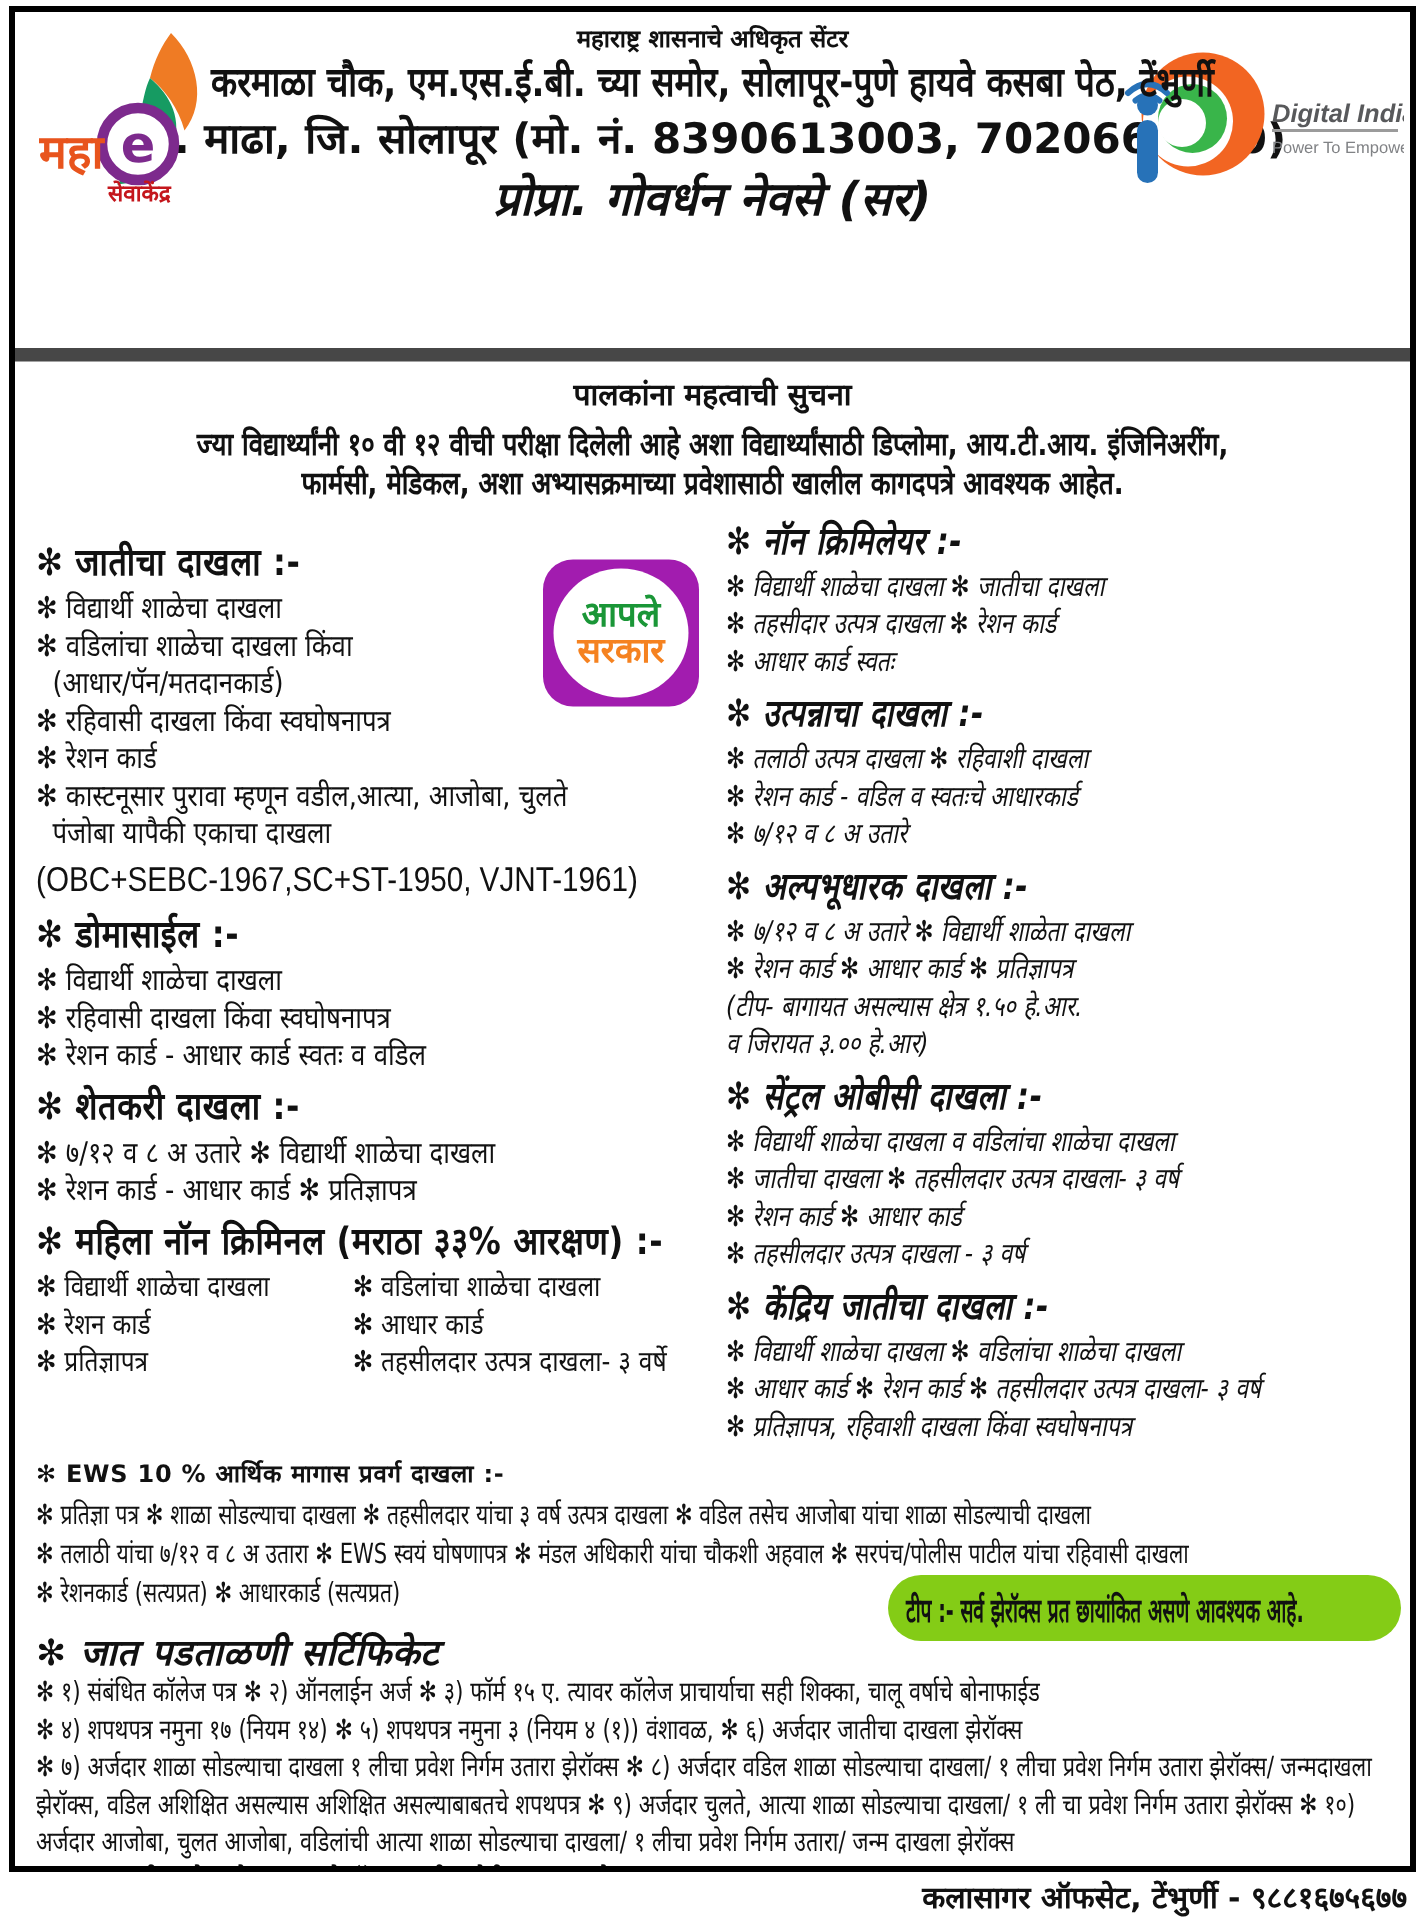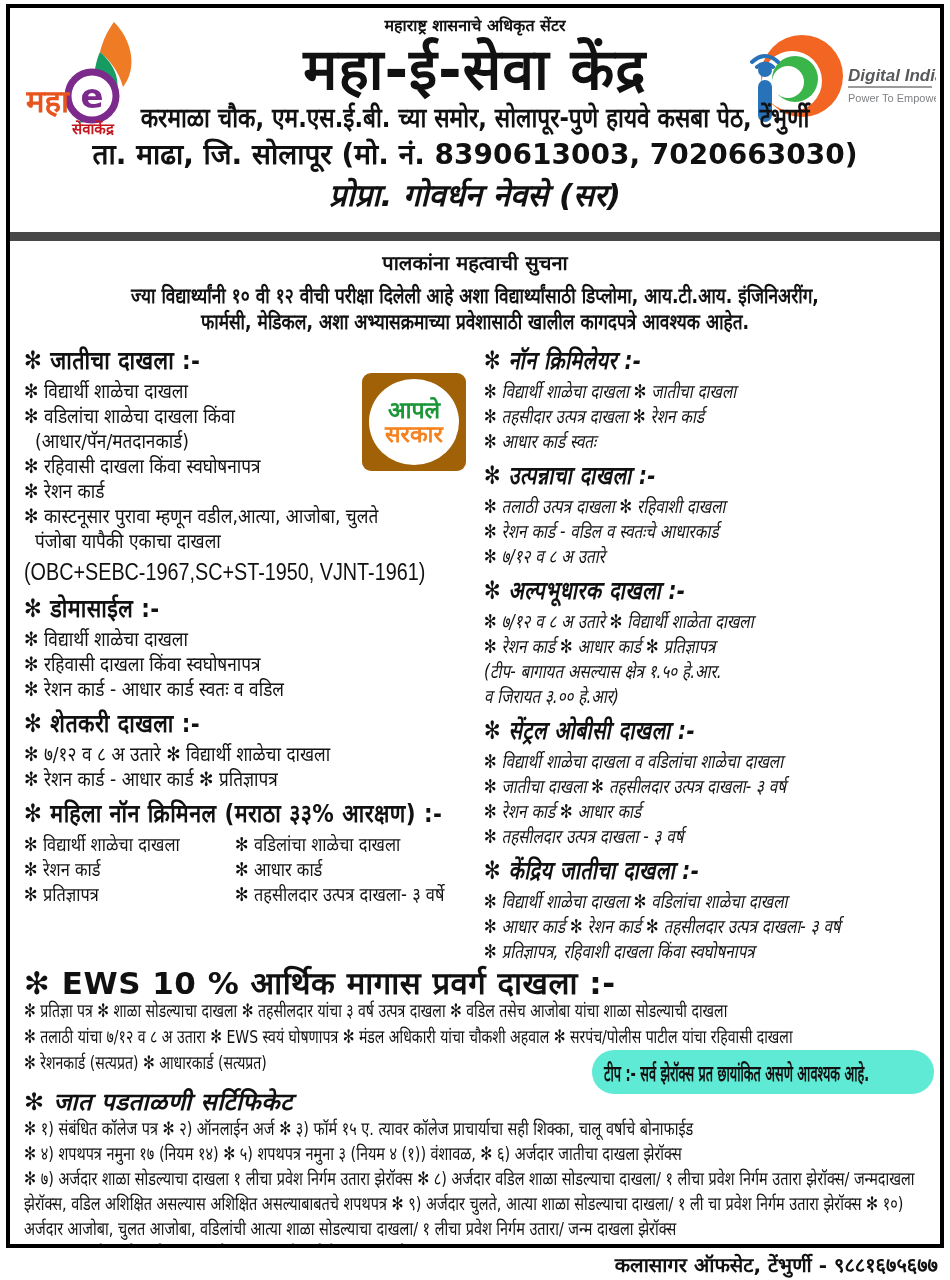--- a/index.html
+++ b/index.html
@@ -20,39 +20,39 @@
   .addr2 { font-size:28px; font-weight:bold; line-height:38px; white-space:nowrap; }
   .proprietor { font-size:31px; font-weight:bold; line-height:42px; white-space:nowrap;font-style:italic; }
   .logo-left { position:absolute; left:16px; top:12px; width:150px; height:118px; }
   .logo-right { position:absolute; right:4px; top:24px; width:206px; height:100px; }
   .divider { height:9px; background:#474747; }
   
   .content { position:relative; padding:2px 14px 0 14px; }
   .notice-title { text-align:center; font-size:20px; font-weight:bold; line-height:40px; }
   .intro-line { text-align:center; font-size:21px; font-weight:bold; line-height:26px; white-space:nowrap; transform:scaleX(.82); transform-origin:50% 50%; }
   .columns { display:flex; margin-top:4px; }
-  .col-left { width:51%; }
+  .col-left { width:51%;margin-top:14px; }
   .col-right { width:49%;font-style:italic; }
   .squeeze-left  { width:116%; transform:scaleX(.86); transform-origin:0 0; }
   .squeeze-right { width:125%; transform:scaleX(.80); transform-origin:0 0; }
   .sec-h { font-size:25px; font-weight:bold; line-height:26px; margin:9px 0 5px 0; white-space:nowrap; letter-spacing:.5px; }
   .doc-item { font-size:20px; line-height:25px; white-space:pre; }
   .col-right .doc-item { font-size:19px; }
   .obc-note { font-family:"Liberation Sans", sans-serif; font-size:23px; line-height:30px; white-space:nowrap; margin-top:3px; }
   .two-col-row { display:grid; grid-template-columns:46% 54%; }
   .two-col-row span { font-size:19px; line-height:25px; white-space:pre; }
-  .aaple-logo { position:absolute; left:352px; top:132px; width:104px; height:98px; background:#a16207; border-radius:9px; display:flex; align-items:center; justify-content:center; }
+  .aaple-logo { position:absolute; left:352px; top:132px; width:104px; height:98px; background:#a21caf; border-radius:20px; display:flex; align-items:center; justify-content:center; }
   .aaple-circle { width:90px; height:86px; background:#fff; border-radius:50%; display:flex; flex-direction:column; align-items:center; justify-content:center; }
   .aaple-l1 { color:#1a9637; font-size:23px; font-weight:bold; line-height:24px; }
   .aaple-l2 { color:#f58220; font-size:23px; font-weight:bold; line-height:24px; }
   
-  .ews-h { font-size:31px; font-weight:bold; line-height:30px; margin-top:4px; white-space:nowrap; letter-spacing:.5px; }
+  .ews-h { font-size:16px; font-weight:bold; line-height:30px; margin-top:4px; white-space:nowrap; letter-spacing:.5px; }
   .wide-line { font-size:18.5px; line-height:26px; white-space:nowrap; transform:scaleX(.76); transform-origin:0 50%; }
   .line3-row { display:flex; align-items:flex-start; justify-content:space-between; margin-top:0; }
-  .note-bubble { background:#5eead4; border-radius:28px; width:342px; height:44px; display:flex; align-items:center; padding:0 12px; flex:none; margin-right:-8px; }
+  .note-bubble { background:#84cc16; border-radius:28px; width:342px; height:44px; display:flex; align-items:center; padding:0 12px; flex:none; margin-right:-8px; }
   .note-bubble-text { font-size:22px; font-weight:bold; white-space:nowrap; transform:scaleX(.58); transform-origin:0 50%; }
   .jat-h { font-size:24px; font-weight:bold; line-height:28px; margin-top:-6px; white-space:nowrap; letter-spacing:.5px;font-style:italic; }
   .jat-line { font-size:18.5px; line-height:25px; white-space:nowrap; transform:scaleX(.78); transform-origin:0 50%; }
   .jat-para { font-size:18.5px; line-height:25px; width:128%; transform:scaleX(.78); transform-origin:0 0; }
   .print-footer { position:absolute; right:12px; bottom:2px; font-size:20px; font-weight:bold; line-height:26px; }
 </style>
 </head>
 <body>
 
 <div class="frame">
@@ -76,21 +76,20 @@
       <rect x="28" y="48" width="14" height="42" rx="7" fill="#2772b8"></rect>
       <circle cx="35" cy="38" r="7" fill="#2772b8"></circle>
       <path d="M22,30 Q35,18 48,30" stroke="#2772b8" stroke-width="4" fill="none" stroke-linecap="round"></path>
       <path d="M27,35 Q35,28 43,35" stroke="#2772b8" stroke-width="4" fill="none" stroke-linecap="round"></path>
       <text x="118" y="49" font-size="17" font-style="italic" font-weight="bold" fill="#58595b" font-family="Liberation Sans, sans-serif">Digital India</text>
       <rect x="118" y="54" width="84" height="2" fill="#9b9b9b"></rect>
       <text x="118" y="70" font-size="11" fill="#808285" font-family="Liberation Sans, sans-serif">Power To Empower</text>
     </svg>
 
     <div class="gov-note">महाराष्ट्र शासनाचे अधिकृत सेंटर</div>
-    <div class="main-title">महा-ई-सेवा केंद्र</div>
     <div class="addr1">करमाळा चौक, एम.एस.ई.बी. च्या समोर, सोलापूर-पुणे हायवे कसबा पेठ, टेंभुर्णी</div>
     <div class="addr2">ता. माढा, जि. सोलापूर (मो. नं. 8390613003, 7020663030)</div>
     <div class="proprietor">प्रोप्रा. गोवर्धन नेवसे (सर)</div>
   </div>
 
   <div class="divider"></div>
 
   <div class="content">
 
     <div class="notice-title">पालकांना महत्वाची सुचना</div>

